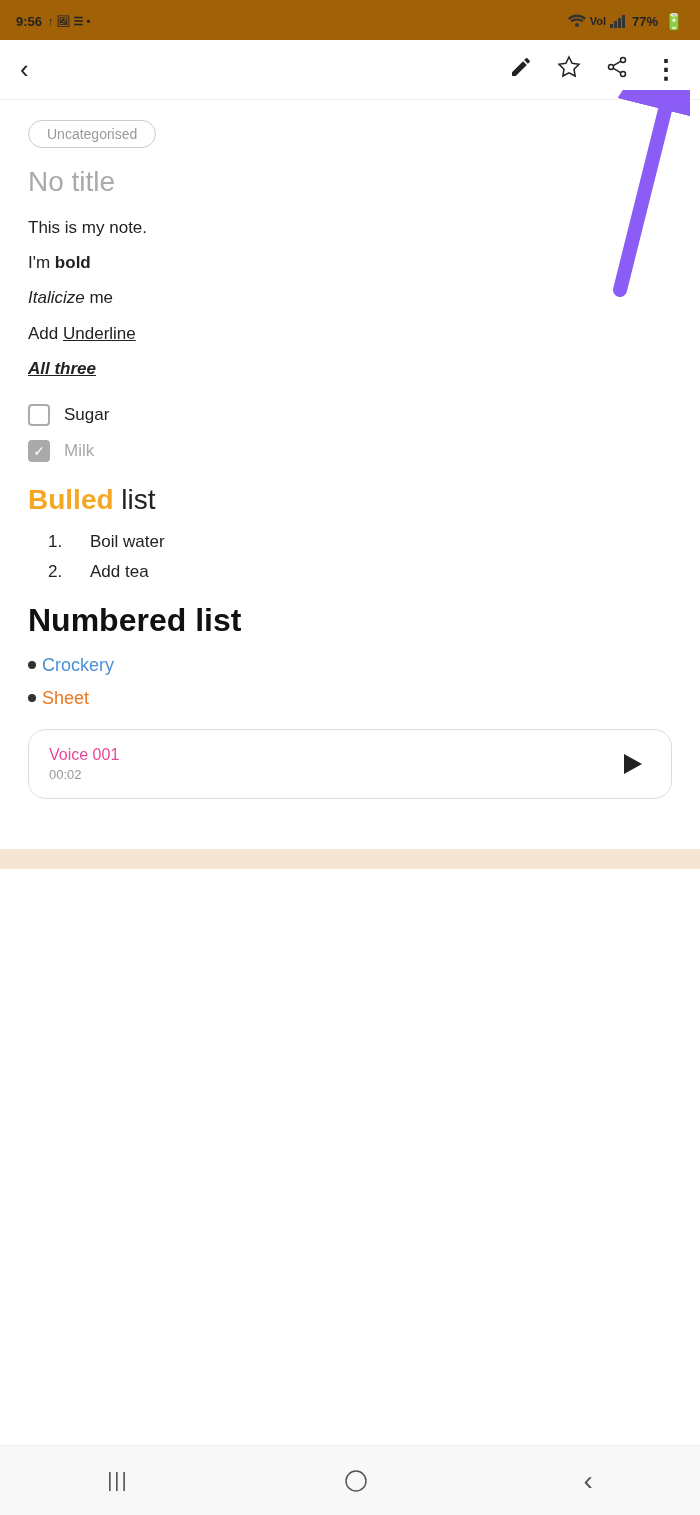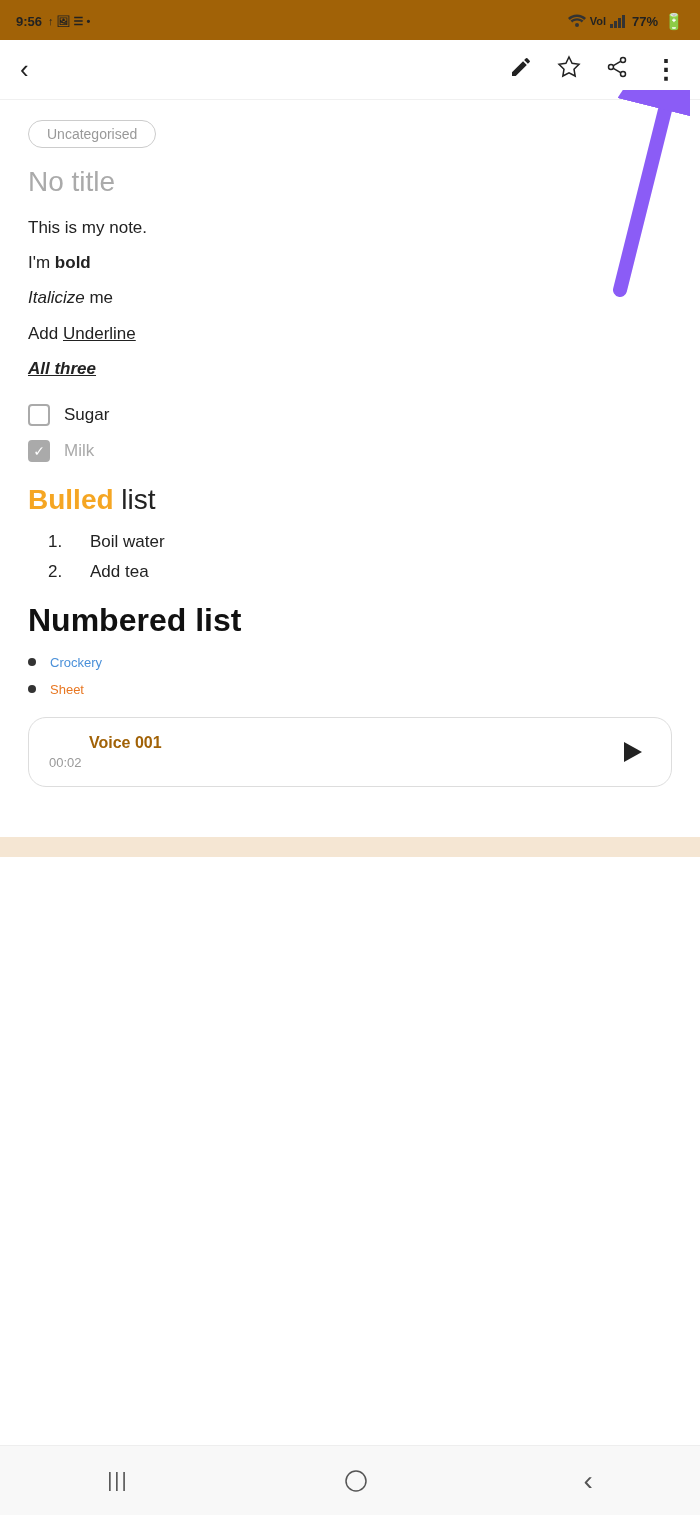--- a/index.html
+++ b/index.html
@@ -211,23 +211,23 @@
       margin: 20px 0 16px 0;
     }
 
     .bullet-list {
       list-style: none;
       margin: 0;
     }
     .bullet-list-item {
       display: flex;
       align-items: center;
-      gap: 14px;
+      gap: 6px;
       margin-bottom: 12px;
-      font-size: 13px;
+      font-size: 18px;
     }
     .bullet-dot {
       width: 8px;
       height: 8px;
       border-radius: 50%;
       background: #333;
       flex-shrink: 0;
     }
     .crockery-text {
       color: #4a90d9;
@@ -245,23 +245,22 @@
       display: flex;
       align-items: center;
       justify-content: space-between;
     }
     .voice-info {
       display: flex;
       flex-direction: column;
     }
     .voice-name {
       font-size: 16px;
-      font-weight: 700;
-      color: #a16207;
-      margin-left: 40px;
+      font-weight: 400;
+      color: #ec4899;
     }
     .voice-duration {
       font-size: 13px;
       color: #999;
       margin-top: 3px;
     }
     .play-btn {
       width: 36px;
       height: 36px;
       display: flex;

